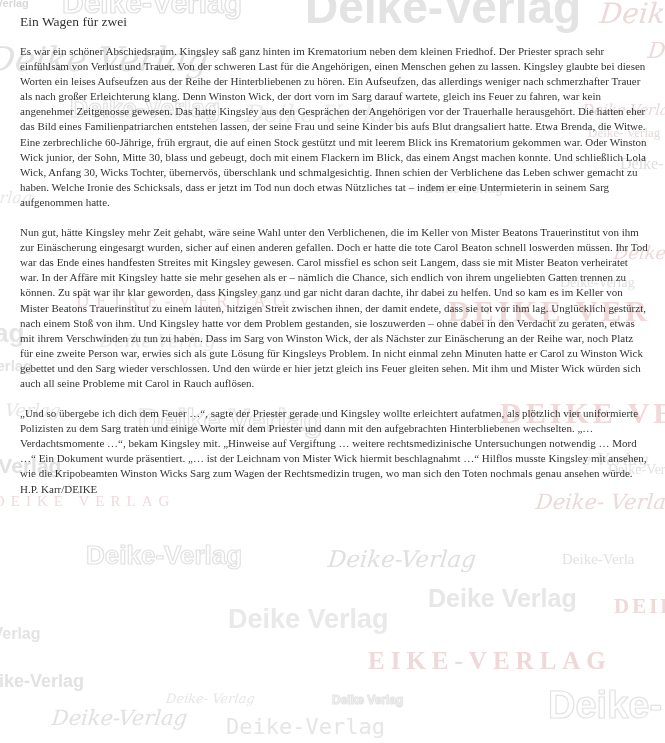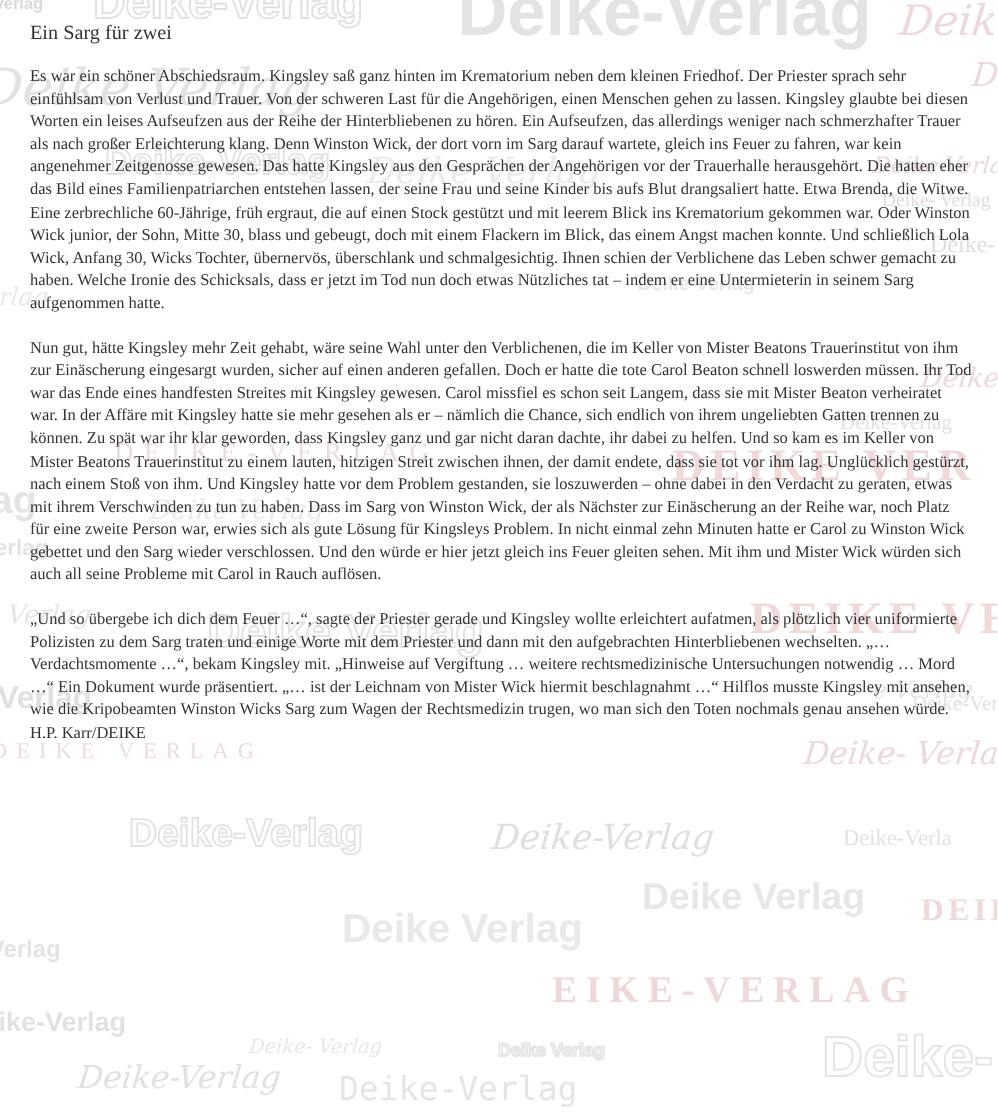--- a/index.html
+++ b/index.html
@@ -91,18 +91,18 @@
       <span class="wm wm-bold" style="left: -44px; top: 626px; font-size: 16px; color: rgb(228, 228, 228);">eike-Verlag</span>
       <span class="wm wm-capsbold" style="left: 368px; top: 648px; font-size: 25px; letter-spacing: 6px; color: rgb(238, 216, 216);">EIKE-VERLAG</span>
       <span class="wm wm-bold" style="left: -24px; top: 672px; font-size: 18px; color: rgb(226, 226, 226);">Deike-Verlag</span>
       <span class="wm wm-script" style="left: 166px; top: 692px; font-size: 13px; color: rgb(231, 231, 231);">Deike- Verlag</span>
       <span class="wm wm-outline" style="left: 332px; top: 694px; font-size: 12px; color: transparent; -webkit-text-stroke: 1.2px rgb(229, 229, 229);">Deike Verlag</span>
       <span class="wm wm-outline" style="left: 548px; top: 686px; font-size: 38px; color: transparent; -webkit-text-stroke: 1.2px rgb(227, 227, 227);">Deike-</span>
       <span class="wm wm-script" style="left: 52px; top: 708px; font-size: 21px; color: rgb(225, 225, 225);">Deike-Verlag</span>
       <span class="wm wm-mono" style="left: 226px; top: 716px; font-size: 22px; color: rgb(229, 229, 229);">Deike-Verlag</span>
     </div>
   <div id="content">
-    <h1 class="doc-title">Ein Sarg für zwei</h1>
+    <h1 class="doc-title">Ein Wagen für zwei</h1>
     <p class="story">Es war ein schöner Abschiedsraum. Kingsley saß ganz hinten im Krematorium neben dem kleinen Friedhof. Der Priester sprach sehr einfühlsam von Verlust und Trauer. Von der schweren Last für die Angehörigen, einen Menschen gehen zu lassen. Kingsley glaubte bei diesen Worten ein leises Aufseufzen aus der Reihe der Hinterbliebenen zu hören. Ein Aufseufzen, das allerdings weniger nach schmerzhafter Trauer als nach großer Erleichterung klang. Denn Winston Wick, der dort vorn im Sarg darauf wartete, gleich ins Feuer zu fahren, war kein angenehmer Zeitgenosse gewesen. Das hatte Kingsley aus den Gesprächen der Angehörigen vor der Trauerhalle herausgehört. Die hatten eher das Bild eines Familienpatriarchen entstehen lassen, der seine Frau und seine Kinder bis aufs Blut drangsaliert hatte. Etwa Brenda, die Witwe. Eine zerbrechliche 60-Jährige, früh ergraut, die auf einen Stock gestützt und mit leerem Blick ins Krematorium gekommen war. Oder Winston Wick junior, der Sohn, Mitte 30, blass und gebeugt, doch mit einem Flackern im Blick, das einem Angst machen konnte. Und schließlich Lola Wick, Anfang 30, Wicks Tochter, übernervös, überschlank und schmalgesichtig. Ihnen schien der Verblichene das Leben schwer gemacht zu haben. Welche Ironie des Schicksals, dass er jetzt im Tod nun doch etwas Nützliches tat – indem er eine Untermieterin in seinem Sarg aufgenommen hatte.</p>
     <p class="story">Nun gut, hätte Kingsley mehr Zeit gehabt, wäre seine Wahl unter den Verblichenen, die im Keller von Mister Beatons Trauerinstitut von ihm zur Einäscherung eingesargt wurden, sicher auf einen anderen gefallen. Doch er hatte die tote Carol Beaton schnell loswerden müssen. Ihr Tod war das Ende eines handfesten Streites mit Kingsley gewesen. Carol missfiel es schon seit Langem, dass sie mit Mister Beaton verheiratet war. In der Affäre mit Kingsley hatte sie mehr gesehen als er – nämlich die Chance, sich endlich von ihrem ungeliebten Gatten trennen zu können. Zu spät war ihr klar geworden, dass Kingsley ganz und gar nicht daran dachte, ihr dabei zu helfen. Und so kam es im Keller von Mister Beatons Trauerinstitut zu einem lauten, hitzigen Streit zwischen ihnen, der damit endete, dass sie tot vor ihm lag. Unglücklich gestürzt, nach einem Stoß von ihm. Und Kingsley hatte vor dem Problem gestanden, sie loszuwerden – ohne dabei in den Verdacht zu geraten, etwas mit ihrem Verschwinden zu tun zu haben. Dass im Sarg von Winston Wick, der als Nächster zur Einäscherung an der Reihe war, noch Platz für eine zweite Person war, erwies sich als gute Lösung für Kingsleys Problem. In nicht einmal zehn Minuten hatte er Carol zu Winston Wick gebettet und den Sarg wieder verschlossen. Und den würde er hier jetzt gleich ins Feuer gleiten sehen. Mit ihm und Mister Wick würden sich auch all seine Probleme mit Carol in Rauch auflösen.</p>
     <p class="story">„Und so übergebe ich dich dem Feuer …“, sagte der Priester gerade und Kingsley wollte erleichtert aufatmen, als plötzlich vier uniformierte Polizisten zu dem Sarg traten und einige Worte mit dem Priester und dann mit den aufgebrachten Hinterbliebenen wechselten. „… Verdachtsmomente …“, bekam Kingsley mit. „Hinweise auf Vergiftung … weitere rechtsmedizinische Untersuchungen notwendig … Mord …“ Ein Dokument wurde präsentiert. „… ist der Leichnam von Mister Wick hiermit beschlagnahmt …“ Hilflos musste Kingsley mit ansehen, wie die Kripobeamten Winston Wicks Sarg zum Wagen der Rechtsmedizin trugen, wo man sich den Toten nochmals genau ansehen würde. H.P. Karr/DEIKE</p>
   </div>
 </div>
 
 </body></html>

